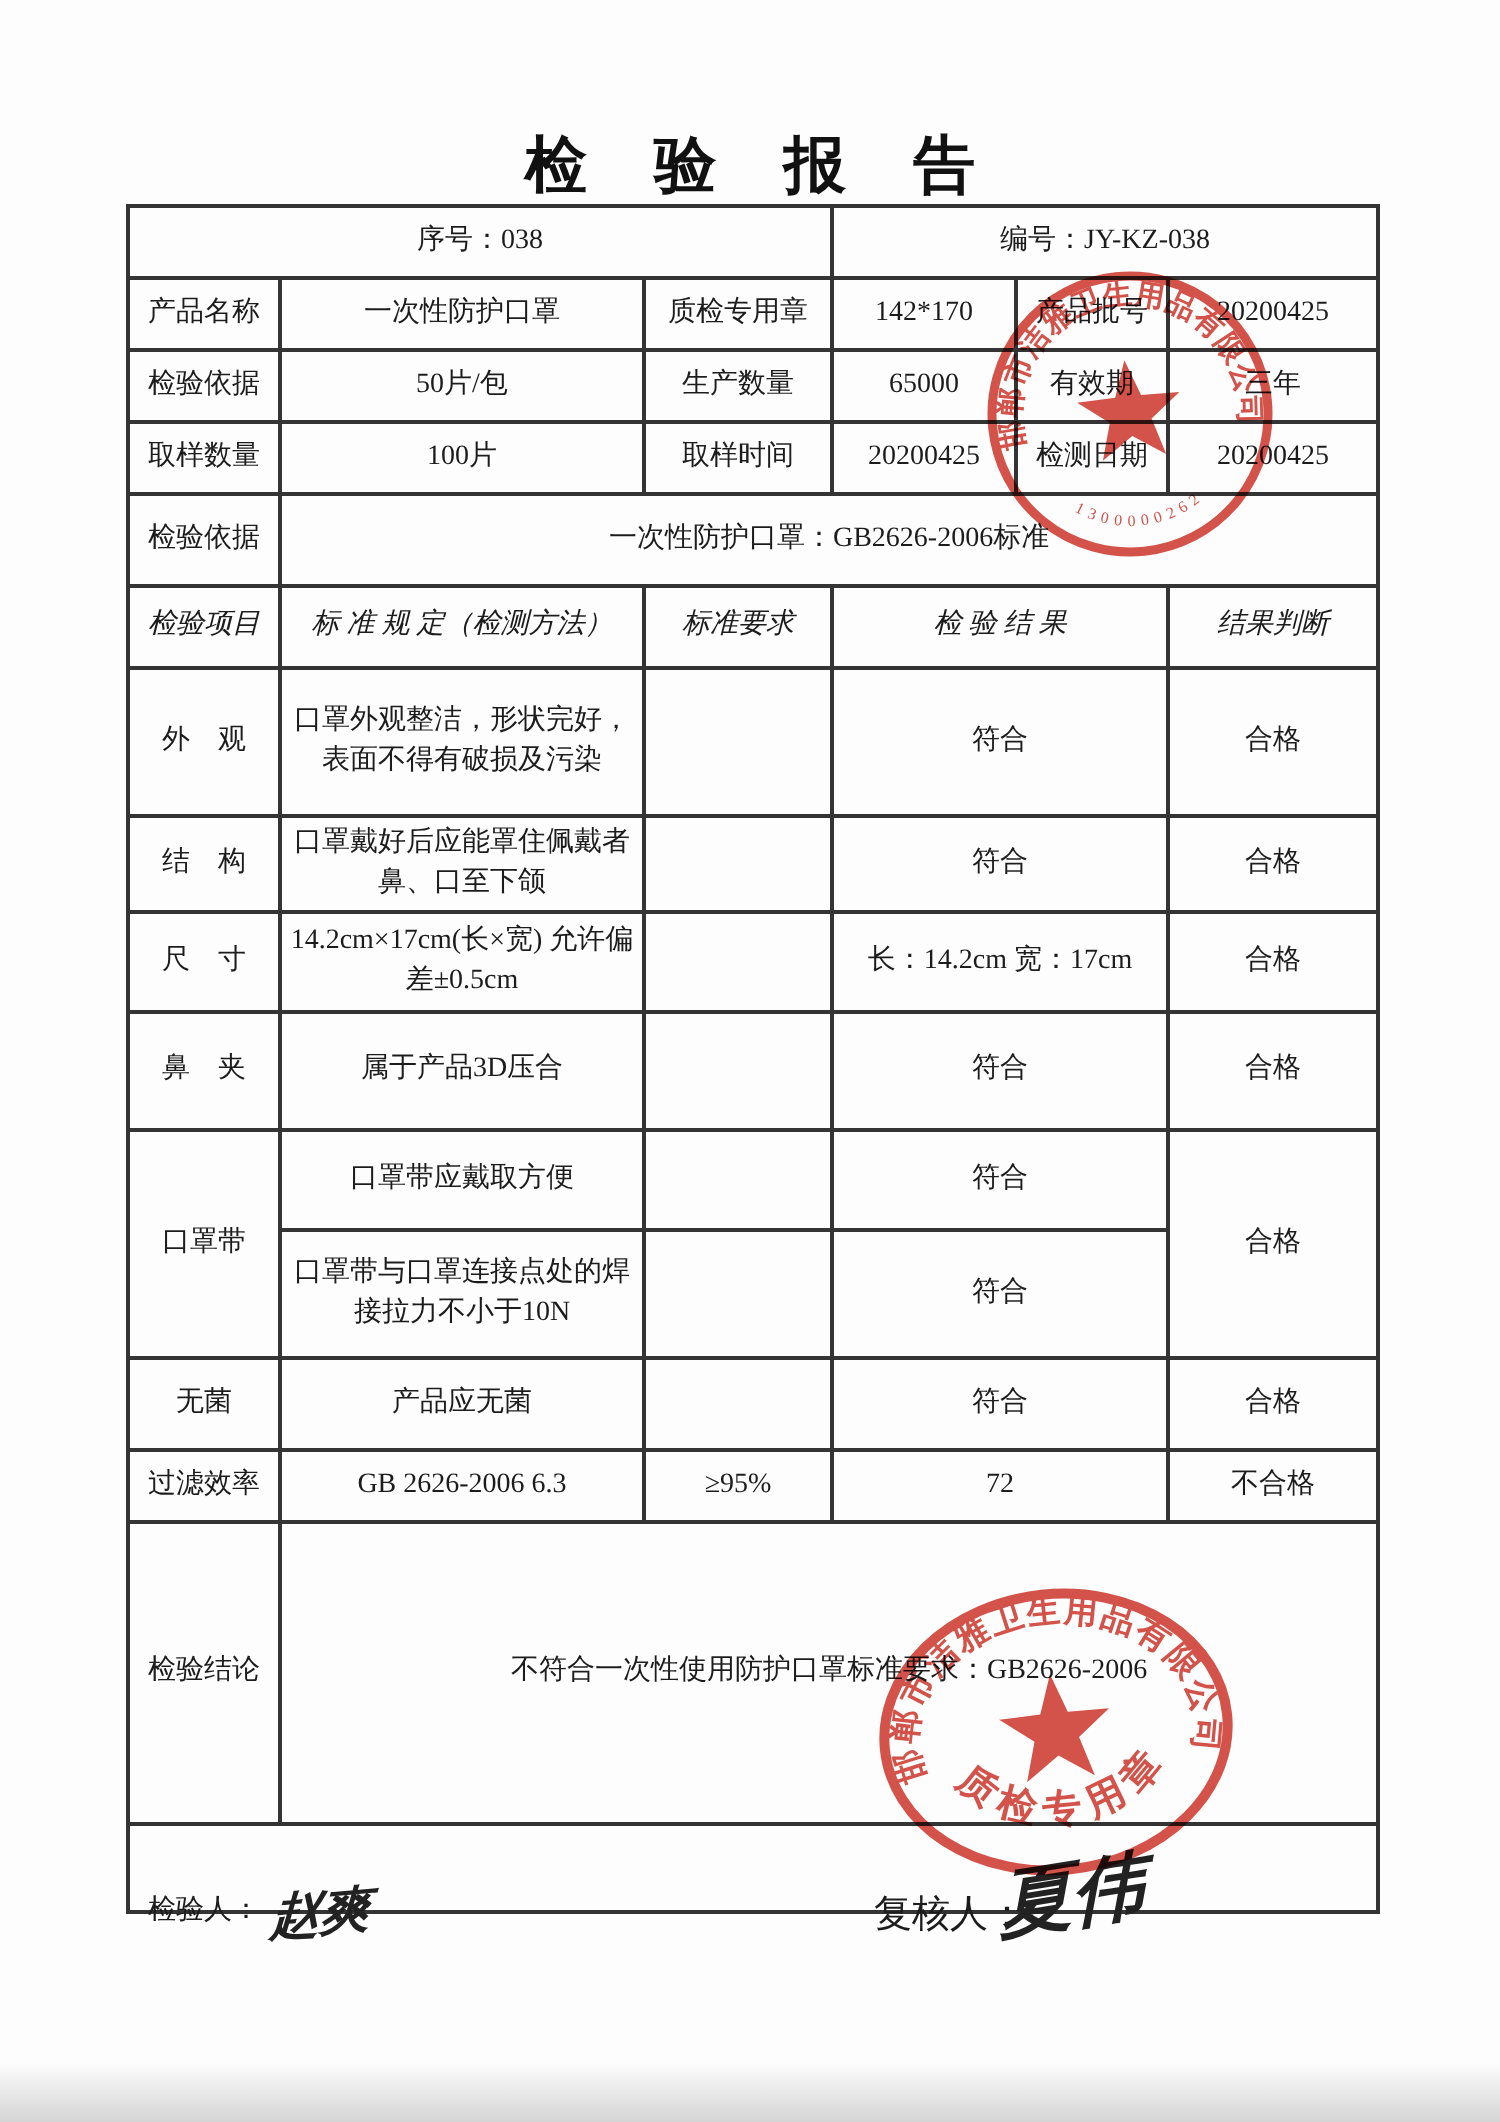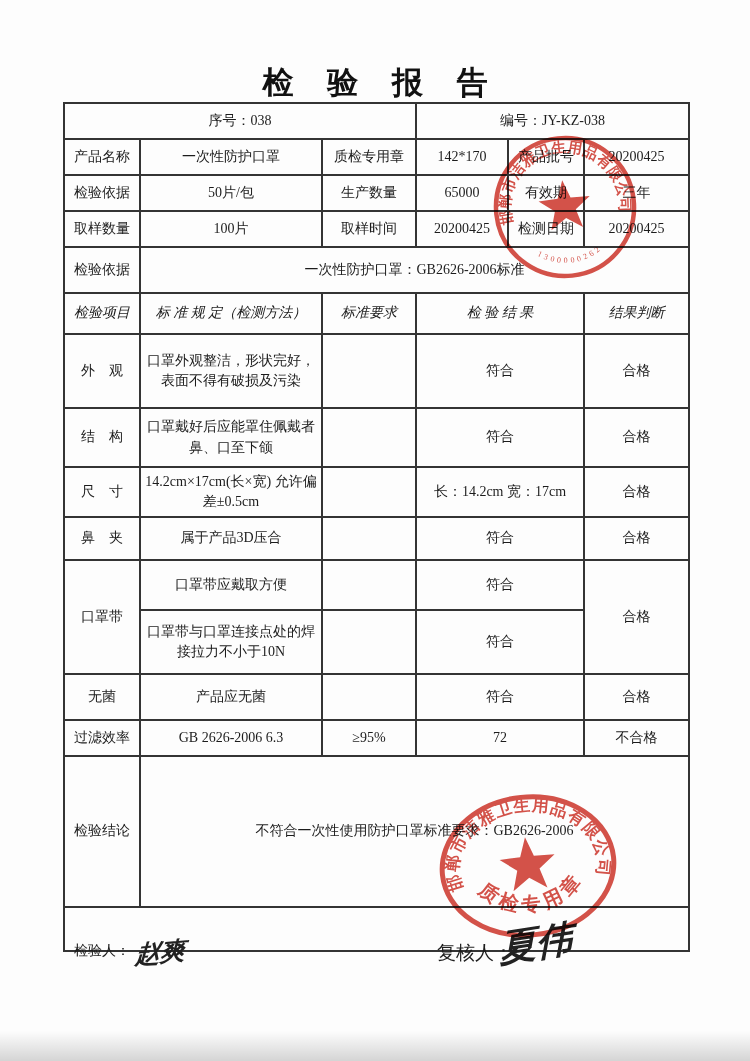--- a/index.html
+++ b/index.html
@@ -18,22 +18,22 @@
     border-collapse:collapse;table-layout:fixed;padding-left:20px;
   }
   table.report td{
     border:2px solid #343434;padding:0 4px;text-align:center;
     vertical-align:middle;font-size:14px;line-height:1.45;
     overflow:hidden;
   }
   td.lft{text-align:left;padding-left:9px;}
   td.spec{font-size:13px;padding:0 8px;margin-top:28px;}
   tr.h36{height:36px;} tr.h48{height:36px;} tr.h49{height:46px;}
-  tr.h41{height:41px;font-style:italic;} tr.h62{height:74px;} tr.h56{height:59px;}
-  tr.h50{height:50px;} tr.h43{height:43px;} tr.h64{height:64px;}
+  tr.h41{height:41px;font-style:italic;} tr.h62{height:74px;} tr.h56{height:48px;}
+  tr.h50{height:50px;} tr.h43{height:59px;} tr.h64{height:64px;}
   tr.h151{height:151px;} tr.h44{height:44px;}
   .footer-wrap{position:relative;width:100%;height:100%;}
   .f-label1{position:absolute;left:5px;top:12px;font-size:14px;}
   .f-label2{position:absolute;left:368px;top:10px;font-size:19px;}
   .sig{font-style:italic;font-weight:700;color:#222;display:inline-block;
        font-family:"Liberation Serif","DejaVu Serif",serif;}
   .sig1{position:absolute;left:66px;top:6px;font-size:25px;
         transform:rotate(-5deg) skewX(-8deg);}
   .sig2{position:absolute;left:430px;top:-12px;font-size:37px;
         transform:rotate(-9deg) skewX(-6deg);}

